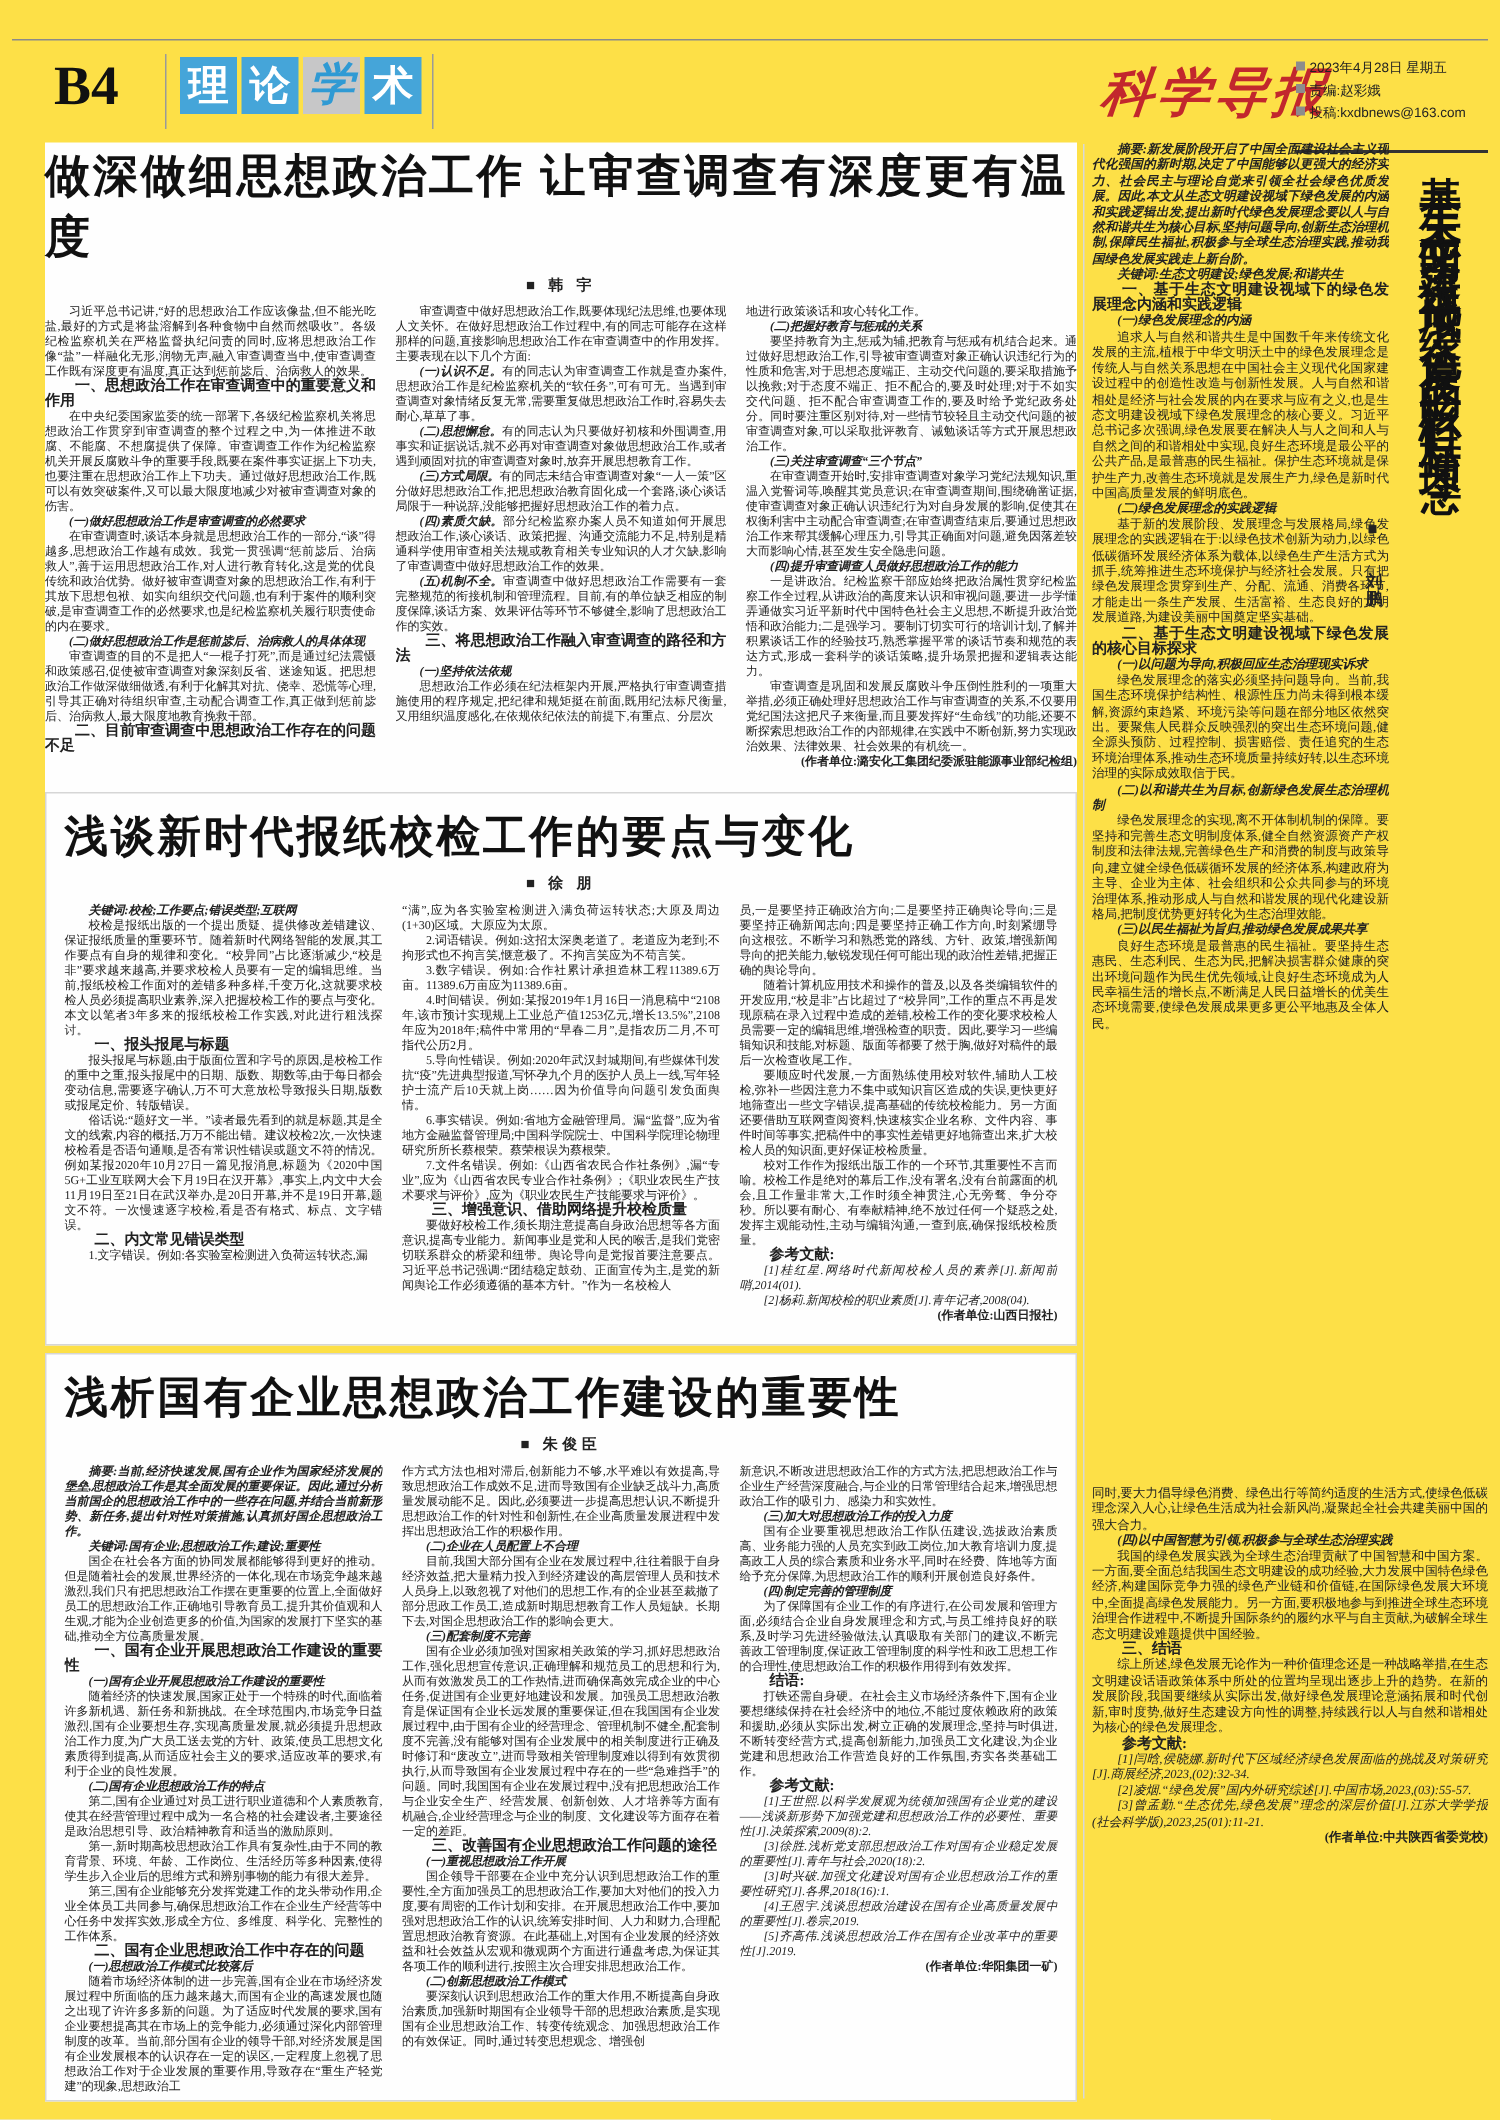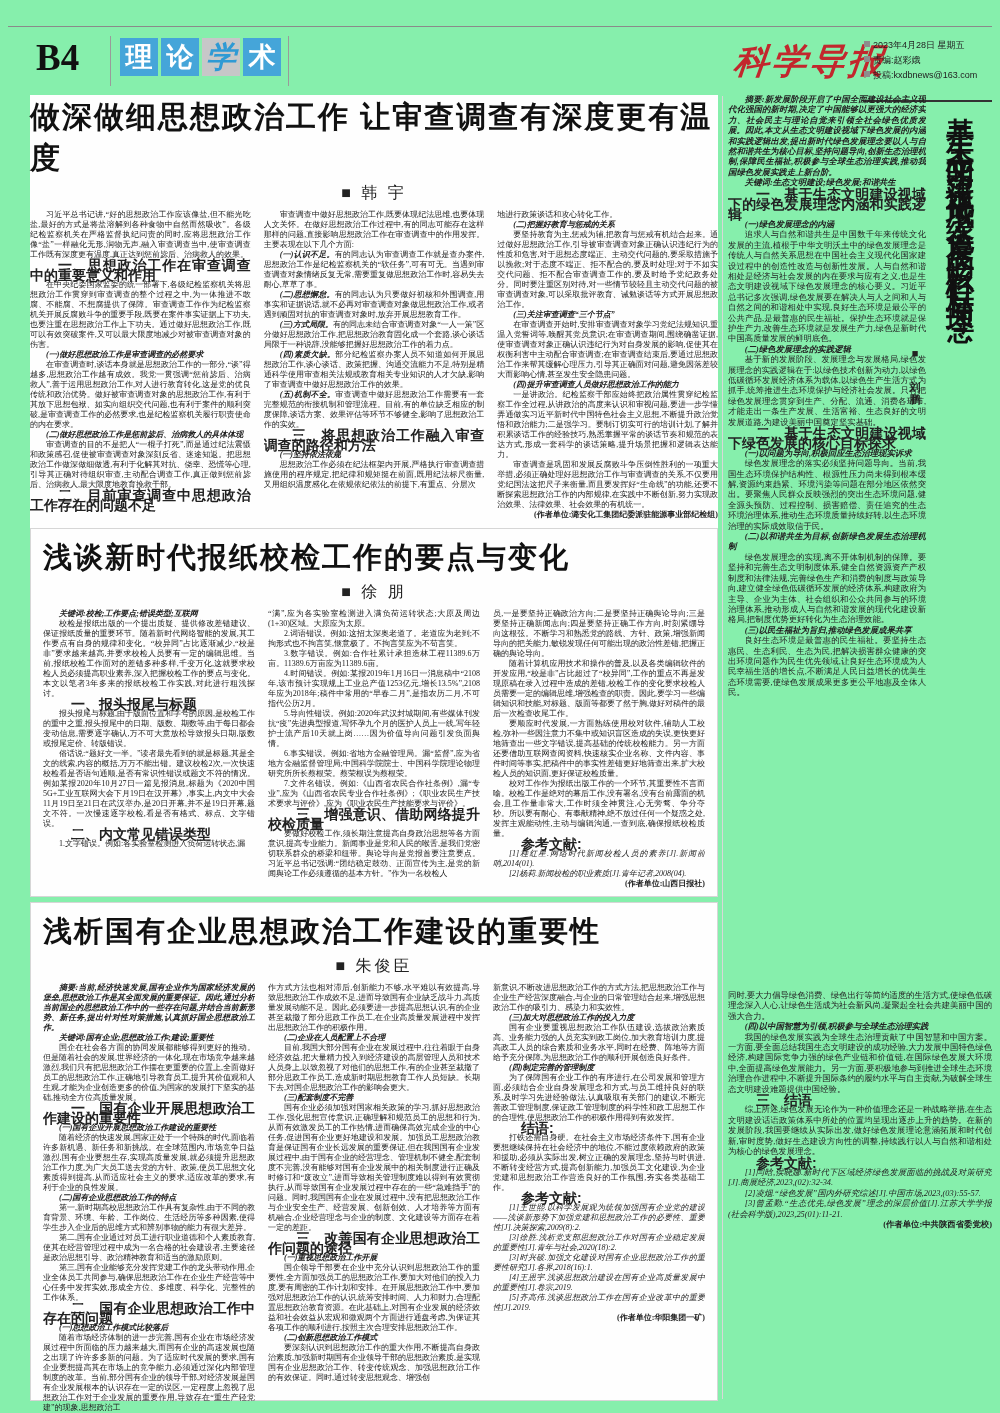--- a/index.html
+++ b/index.html
@@ -1,16 +1,16 @@
 <!DOCTYPE html>
 <html><head>
 <meta charset="utf-8">
 <style>
   html,body{margin:0;padding:0;background:#e9e9e6;}
-  .page{position:relative;width:1000px;height:1413px;background:#86efac;margin:0 auto;overflow:hidden;
+  .page{position:relative;width:1000px;height:1413px;background:#fde047;margin:0 auto;overflow:hidden;
         font-family:"Liberation Serif","DejaVu Serif",serif;color:#1c1c1c;}
   
   .topline{position:absolute;left:8px;right:8px;top:26px;height:1px;background:#8a8a8a;}
   .header{position:absolute;left:0;top:30px;width:1000px;height:64px;}
   .pageno{position:absolute;left:36px;top:6px;font-size:37px;font-weight:700;
           font-family:"Liberation Serif",serif;color:#111;}
   .hv{position:absolute;top:6px;width:1px;height:50px;background:#9a9a9a;}
   .hv.l1{left:110px}.hv.l2{left:288px}
   .logo{position:absolute;left:120px;top:8px;display:flex;gap:3px;}
   .lg{display:block;width:38px;height:38px;background:#45a5d9;color:#fff;
@@ -25,31 +25,31 @@
   .hline{white-space:nowrap;overflow:hidden;}
   .sq{display:inline-block;width:6px;height:6px;background:#8d8d8d;margin-right:3px;vertical-align:1px;}
   
   .article{position:absolute;box-sizing:border-box;background:#fefefe;}
   #art1{left:30px;top:95px;width:688px;}
   #art2{left:30px;top:528px;width:688px;height:369px;border:1px solid #d6d6d6;padding:7px 12px;}
   #art3{left:30px;top:902px;width:688px;height:499px;border:1px solid #d6d6d6;padding:7px 12px;}
   .a-title{margin:2px 0 0;font-family:"Liberation Sans","DejaVu Sans",sans-serif;
       font-weight:700;color:#111;letter-spacing:2px;}
   .t1{font-size:30px;}.t2{font-size:29px;}
-  .a-byline{text-align:center;font-size:16px;font-weight:400;margin:4px 0 6px;color:#222;
+  .a-byline{text-align:center;font-size:10px;font-weight:700;margin:4px 0 6px;color:#222;
       font-family:"Liberation Sans",sans-serif;letter-spacing:3px;}
   .cols{display:flex;gap:13px;overflow:hidden;}
   .col{flex:1 1 0;overflow:hidden;font-size:8px;line-height:10px;text-align:justify;color:#222;}
   #art1 .col{height:372px;}
   #art2 .col{height:303px;}
   #art3 .col{height:431px;}
   .col p,.sb-text p,.sb-bottom p{margin:0;}
   .para{text-indent:2em;}
   .pc{text-indent:0;}
-  .bh1{font-family:Liberation Sans, sans-serif;font-weight:700;text-indent:2em;font-size:14px;}
+  .bh1{font-family:Liberation Serif, serif;font-weight:700;text-indent:2em;font-size:10px;}
   .bh2{font-weight:700;font-style:italic;text-indent:2em;}
   .abs,.kw{font-style:italic;font-weight:600;text-indent:2em;}
   .lead{font-weight:700;font-style:italic;}
   .ref{font-style:italic;text-indent:2em;}
   .sig{text-align:right;font-weight:700;}
   
   #vsep{position:absolute;left:722px;top:96px;width:1px;height:1303px;background:#d8d8d8;}
   #sidebar{position:absolute;left:728px;top:95px;width:264px;height:1306px;}
   .sb-top{display:flex;}
   .sb-text{width:198px;height:888px;overflow:hidden;font-size:8.4px;line-height:10.4px;text-align:justify;color:#222;}
@@ -166,29 +166,29 @@
     <div class="a-byline">■ 朱俊臣</div>
     <div class="cols">
         <div class="col">
           <p class="abs"><span class="lead">摘要:</span>当前,经济快速发展,国有企业作为国家经济发展的堡垒,思想政治工作是其全面发展的重要保证。因此,通过分析当前国企的思想政治工作中的一些存在问题,并结合当前新形势、新任务,提出针对性对策措施,认真抓好国企思想政治工作。</p>
           <p class="kw"><span class="lead">关键词:</span>国有企业;思想政治工作;建设;重要性</p>
           <p class="para">国企在社会各方面的协同发展都能够得到更好的推动。但是随着社会的发展,世界经济的一体化,现在市场竞争越来越激烈,我们只有把思想政治工作摆在更重要的位置上,全面做好员工的思想政治工作,正确地引导教育员工,提升其价值观和人生观,才能为企业创造更多的价值,为国家的发展打下坚实的基础,推动全方位高质量发展。</p>
           <p class="bh1">一、国有企业开展思想政治工作建设的重要性</p>
           <p class="bh2">(一)国有企业开展思想政治工作建设的重要性</p>
           <p class="para">随着经济的快速发展,国家正处于一个特殊的时代,面临着许多新机遇、新任务和新挑战。在全球范围内,市场竞争日益激烈,国有企业要想生存,实现高质量发展,就必须提升思想政治工作力度,为广大员工送去党的方针、政策,使员工思想文化素质得到提高,从而适应社会主义的要求,适应改革的要求,有利于企业的良性发展。</p>
           <p class="bh2">(二)国有企业思想政治工作的特点</p>
+          <p class="para">第二,国有企业通过对员工进行职业道德和个人素质教育,使其在经营管理过程中成为一名合格的社会建设者,主要途径是政治思想引导、政治精神教育和适当的激励原则。</p>
           <p class="para">第一,新时期高校思想政治工作具有复杂性,由于不同的教育背景、环境、年龄、工作岗位、生活经历等多种因素,使得学生步入企业后的思维方式和辨别事物的能力有很大差异。</p>
-          <p class="para">第二,国有企业通过对员工进行职业道德和个人素质教育,使其在经营管理过程中成为一名合格的社会建设者,主要途径是政治思想引导、政治精神教育和适当的激励原则。</p>
           <p class="para">第三,国有企业能够充分发挥党建工作的龙头带动作用,企业全体员工共同参与,确保思想政治工作在企业生产经营等中心任务中发挥实效,形成全方位、多维度、科学化、完整性的工作体系。</p>
           <p class="bh1">二、国有企业思想政治工作中存在的问题</p>
           <p class="bh2">(一)思想政治工作模式比较落后</p>
           <p class="para">随着市场经济体制的进一步完善,国有企业在市场经济发展过程中所面临的压力越来越大,而国有企业的高速发展也随之出现了许许多多新的问题。为了适应时代发展的要求,国有企业要想提高其在市场上的竞争能力,必须通过深化内部管理制度的改革。当前,部分国有企业的领导干部,对经济发展是国有企业发展根本的认识存在一定的误区,一定程度上忽视了思想政治工作对于企业发展的重要作用,导致存在“重生产轻党建”的现象,思想政治工</p>
         </div>
         <div class="col">
-          <p class="pc">作方式方法也相对滞后,创新能力不够,水平难以有效提高,导致思想政治工作成效不足,进而导致国有企业缺乏战斗力,高质量发展动能不足。因此,必须要进一步提高思想认识,有的企业甚至裁撤了部分思政工作员工,在企业高质量发展进程中发挥出思想政治工作的积极作用。</p>
+          <p class="pc">作方式方法也相对滞后,创新能力不够,水平难以有效提高,导致思想政治工作成效不足,进而导致国有企业缺乏战斗力,高质量发展动能不足。因此,必须要进一步提高思想认识,不断提升思想政治工作的针对性和创新性,在企业高质量发展进程中发挥出思想政治工作的积极作用。</p>
           <p class="bh2">(二)企业在人员配置上不合理</p>
           <p class="para">目前,我国大部分国有企业在发展过程中,往往着眼于自身经济效益,把大量精力投入到经济建设的高层管理人员和技术人员身上,以致忽视了对他们的思想工作,有的企业甚至裁撤了部分思政工作员工,造成新时期思想教育工作人员短缺。长期下去,对国企思想政治工作的影响会更大。</p>
           <p class="bh2">(三)配套制度不完善</p>
           <p class="para">国有企业必须加强对国家相关政策的学习,抓好思想政治工作,强化思想宣传意识,正确理解和规范员工的思想和行为,从而有效激发员工的工作热情,进而确保高效完成企业的中心任务,促进国有企业更好地建设和发展。加强员工思想政治教育是保证国有企业长远发展的重要保证,但在我国国有企业发展过程中,由于国有企业的经营理念、管理机制不健全,配套制度不完善,没有能够对国有企业发展中的相关制度进行正确及时修订和“废改立”,进而导致相关管理制度难以得到有效贯彻执行,从而导致国有企业发展过程中存在的一些“急难挡手”的问题。同时,我国国有企业在发展过程中,没有把思想政治工作与企业安全生产、经营发展、创新创效、人才培养等方面有机融合,企业经营理念与企业的制度、文化建设等方面存在着一定的差距。</p>
           <p class="bh1">三、改善国有企业思想政治工作问题的途径</p>
           <p class="bh2">(一)重视思想政治工作开展</p>
           <p class="para">国企领导干部要在企业中充分认识到思想政治工作的重要性,全方面加强员工的思想政治工作,要加大对他们的投入力度,要有周密的工作计划和安排。在开展思想政治工作中,要加强对思想政治工作的认识,统筹安排时间、人力和财力,合理配置思想政治教育资源。在此基础上,对国有企业发展的经济效益和社会效益从宏观和微观两个方面进行通盘考虑,为保证其各项工作的顺利进行,按照主次合理安排思想政治工作。</p>
           <p class="bh2">(二)创新思想政治工作模式</p>
           <p class="para">要深刻认识到思想政治工作的重大作用,不断提高自身政治素质,加强新时期国有企业领导干部的思想政治素质,是实现国有企业思想政治工作、转变传统观念、加强思想政治工作的有效保证。同时,通过转变思想观念、增强创</p>
         </div>

